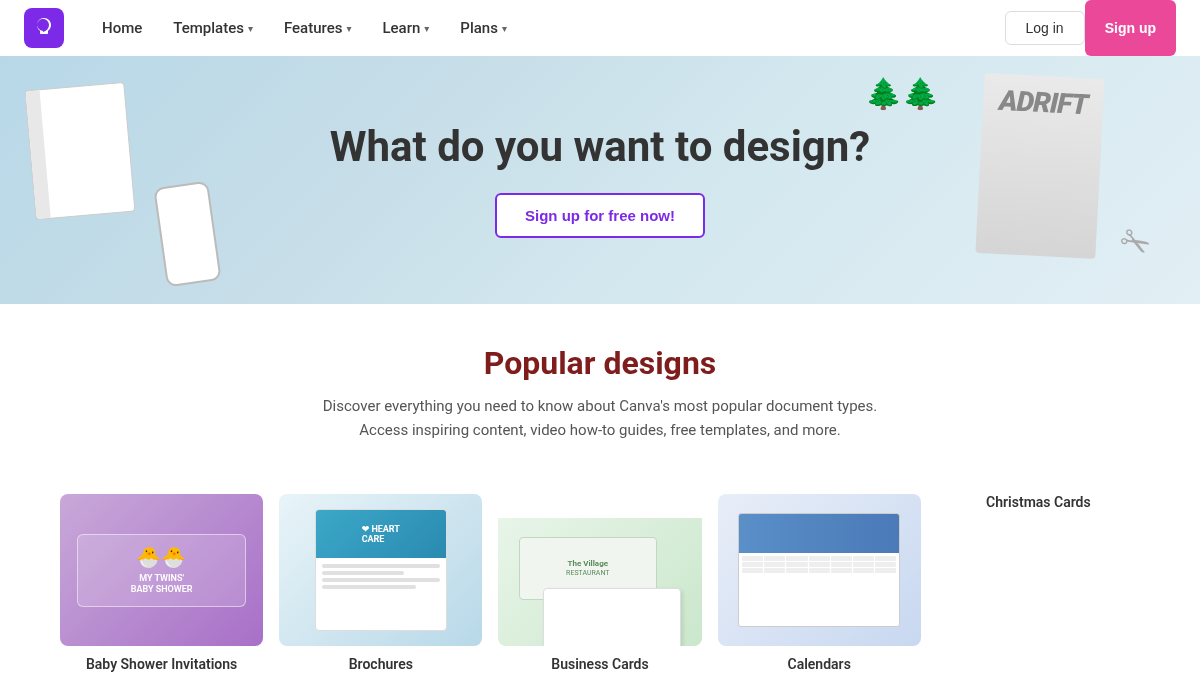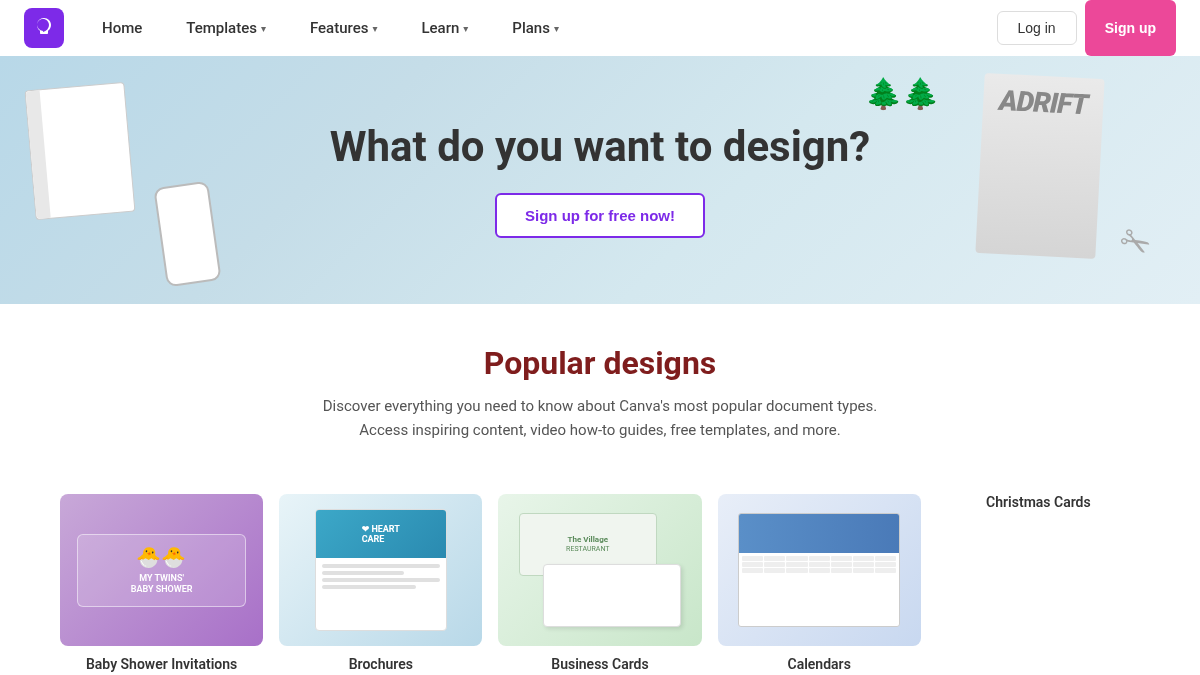--- a/index.html
+++ b/index.html
@@ -22,41 +22,40 @@
       border-radius: 8px;
       display: flex;
       align-items: center;
       justify-content: center;
       margin-right: 24px;
       flex-shrink: 0;
     }
     .nav-logo svg { width: 24px; height: 24px; fill: #fff; }
     .nav-links {
       display: flex;
-      gap: 16px;
+      gap: 3px;
       flex: 1;
     }
     .nav-link {
       padding: 8px 14px;
       font-size: 15px;
       color: #333;
       cursor: pointer;
       border-radius: 6px;
       display: flex;
       align-items: center;
       gap: 4px;
       font-weight: 500;
     }
     .nav-link .chevron {
       font-size: 10px;
       color: #666;
     }
     .nav-actions {
       display: flex;
-      gap: 8px;
       align-items: center;
     }
     .btn-login {
       padding: 8px 20px;
       font-size: 14px;
       border: 1.5px solid #ddd;
       border-radius: 6px;
       background: #fff;
       cursor: pointer;
       font-weight: 500;
@@ -432,21 +431,21 @@
           <div class="broch-line"></div>
           <div class="broch-line" style="width:80%"></div>
         </div>
       </div>
     </div>
     </div>
     <span class="design-label">Brochures</span>
   </div>
     <div class="design-card">
     <div class="design-thumb">
-      <div class="thumb-business-cards" style="width:100%;height:100%;display:flex;align-items:center;justify-content:center;">
+      <div class="thumb-business-cards" style="width:100%;height:100%;display:flex;align-items:center;justify-content:center;margin-top:24px;">
       <div style="position:relative;width:80%;height:75%;">
         <div style="width:85%;height:55%;background:#f0f5ef;border:1px solid #c0d8c0;border-radius:4px;position:absolute;top:0;left:0;display:flex;align-items:center;justify-content:center;">
           <div style="font-size:8px;color:#5a8a5a;font-weight:700;text-align:center;">The Village<br><span style="font-size:7px;font-weight:400;">RESTAURANT</span></div>
         </div>
         <div style="width:85%;height:55%;background:#fff;border:1px solid #ddd;border-radius:4px;position:absolute;bottom:0;right:0;box-shadow:2px 2px 4px rgba(0,0,0,0.1);"></div>
       </div>
     </div>
     </div>
     <span class="design-label">Business Cards</span>
   </div>

